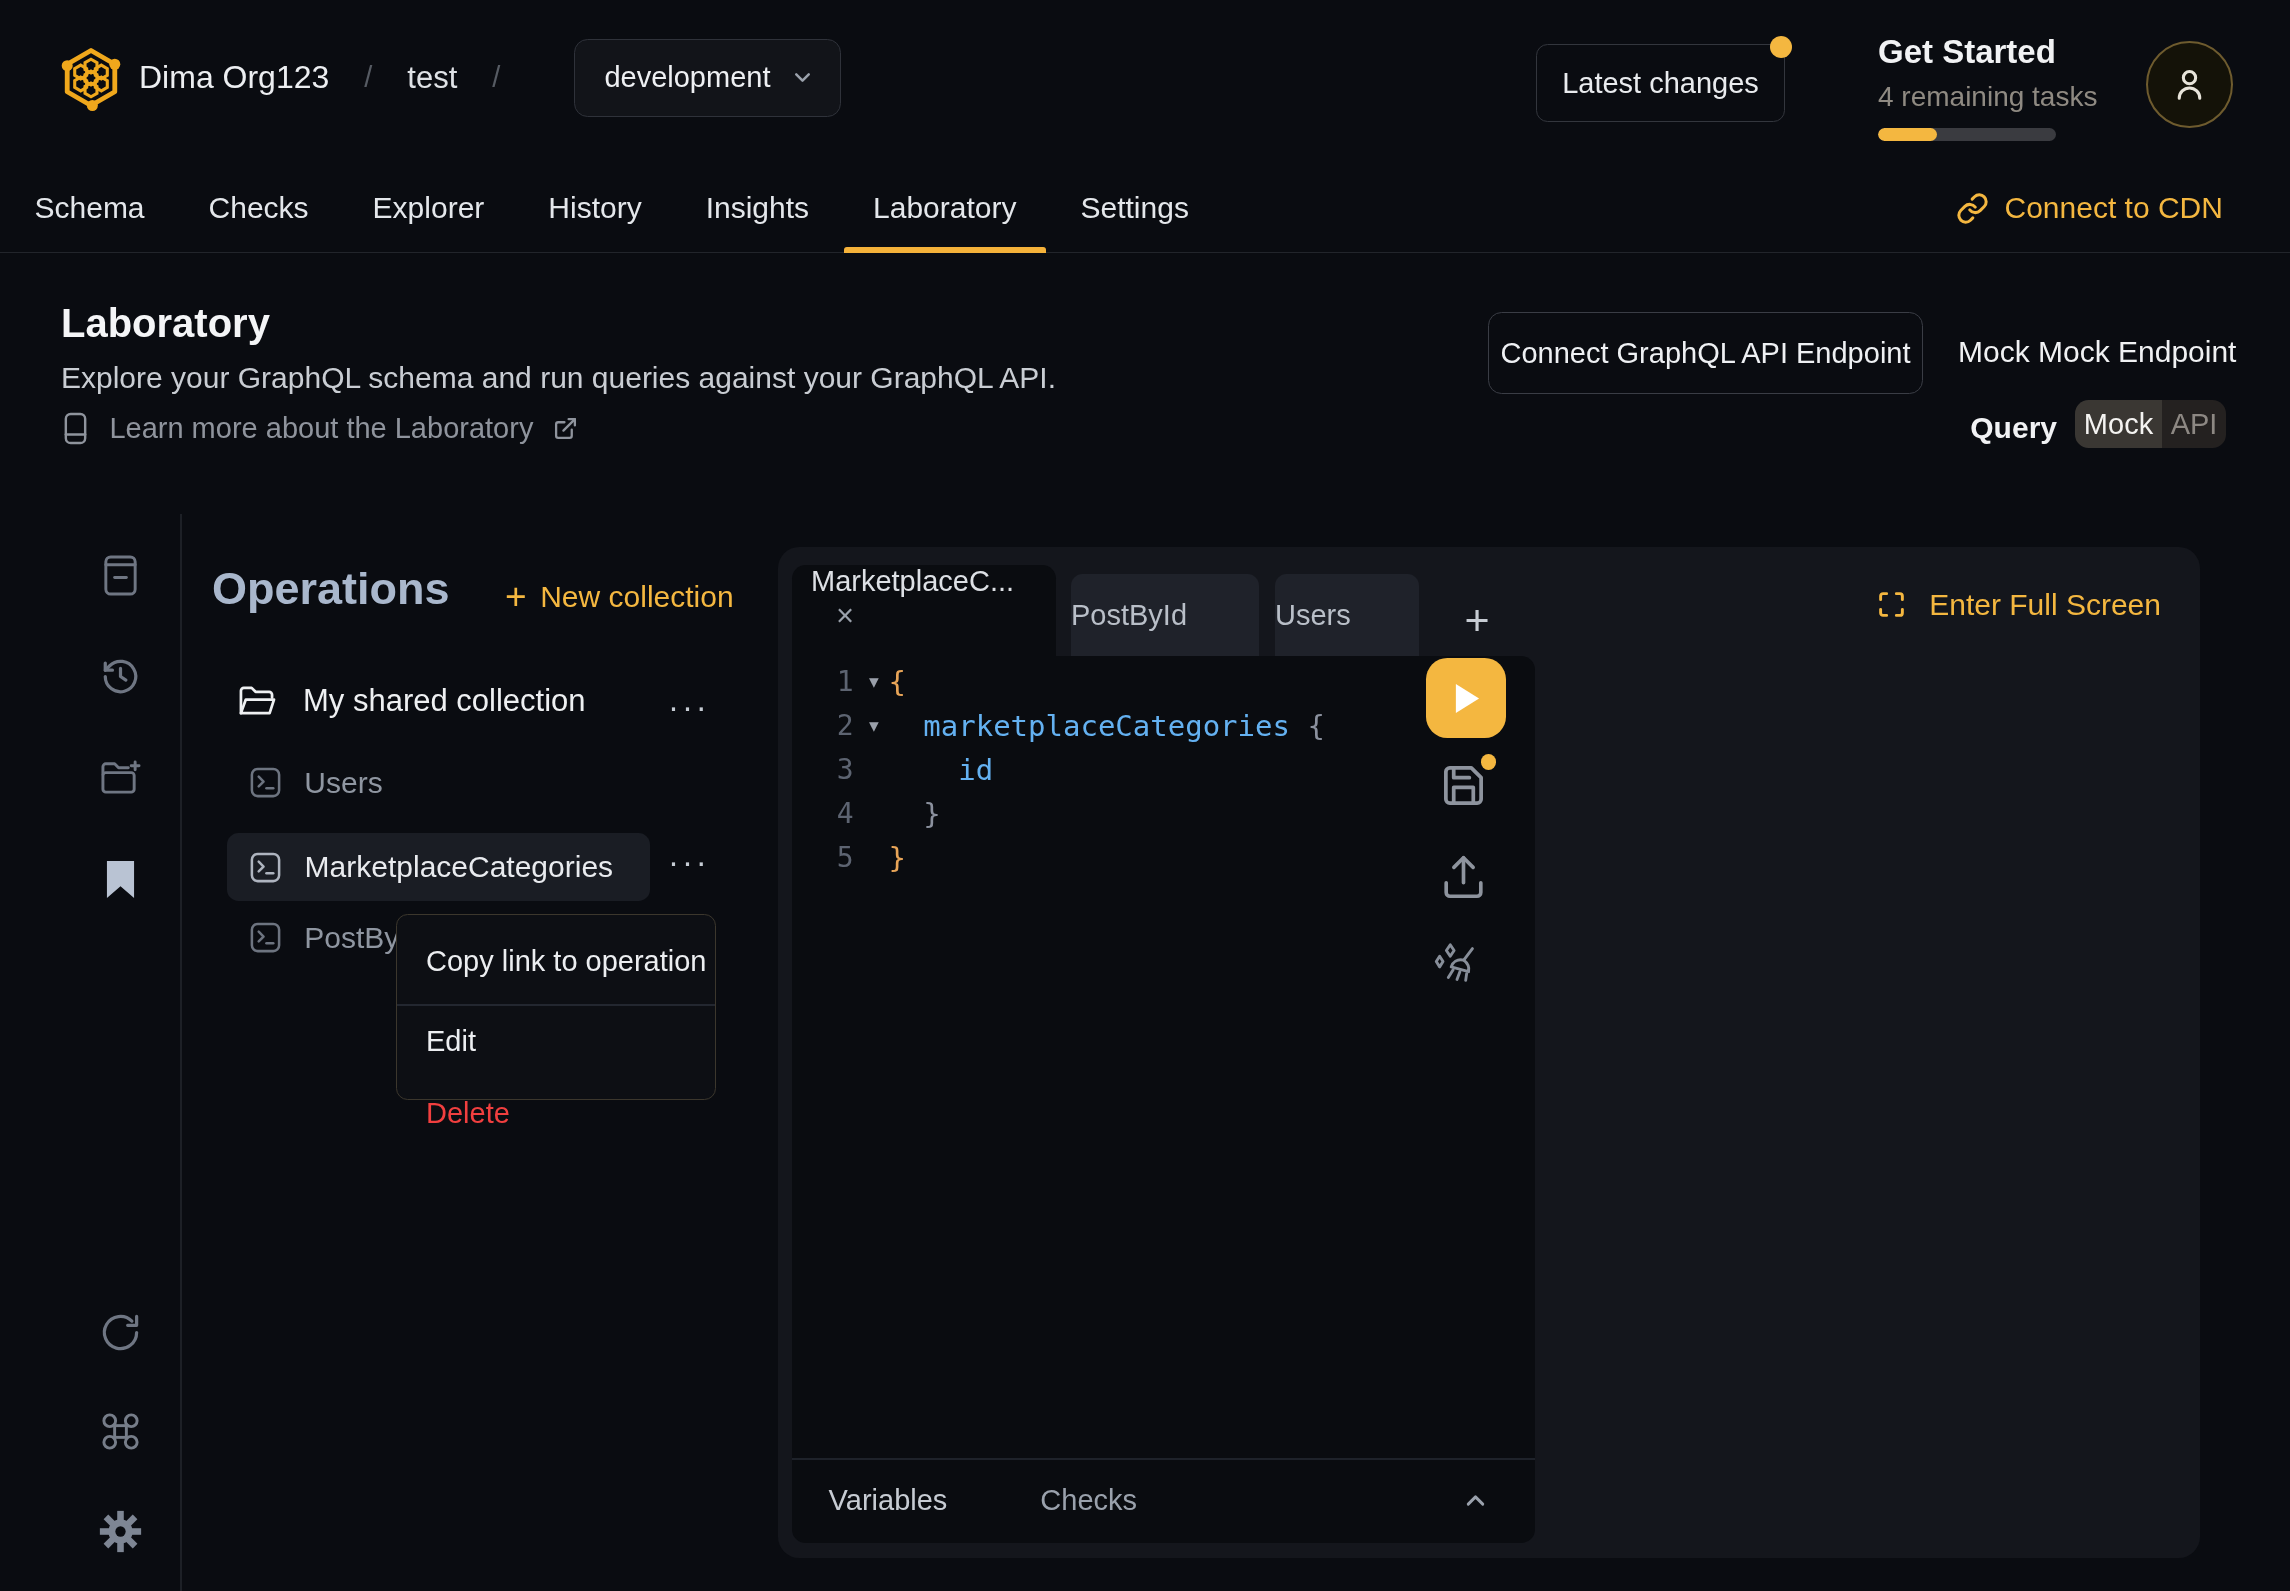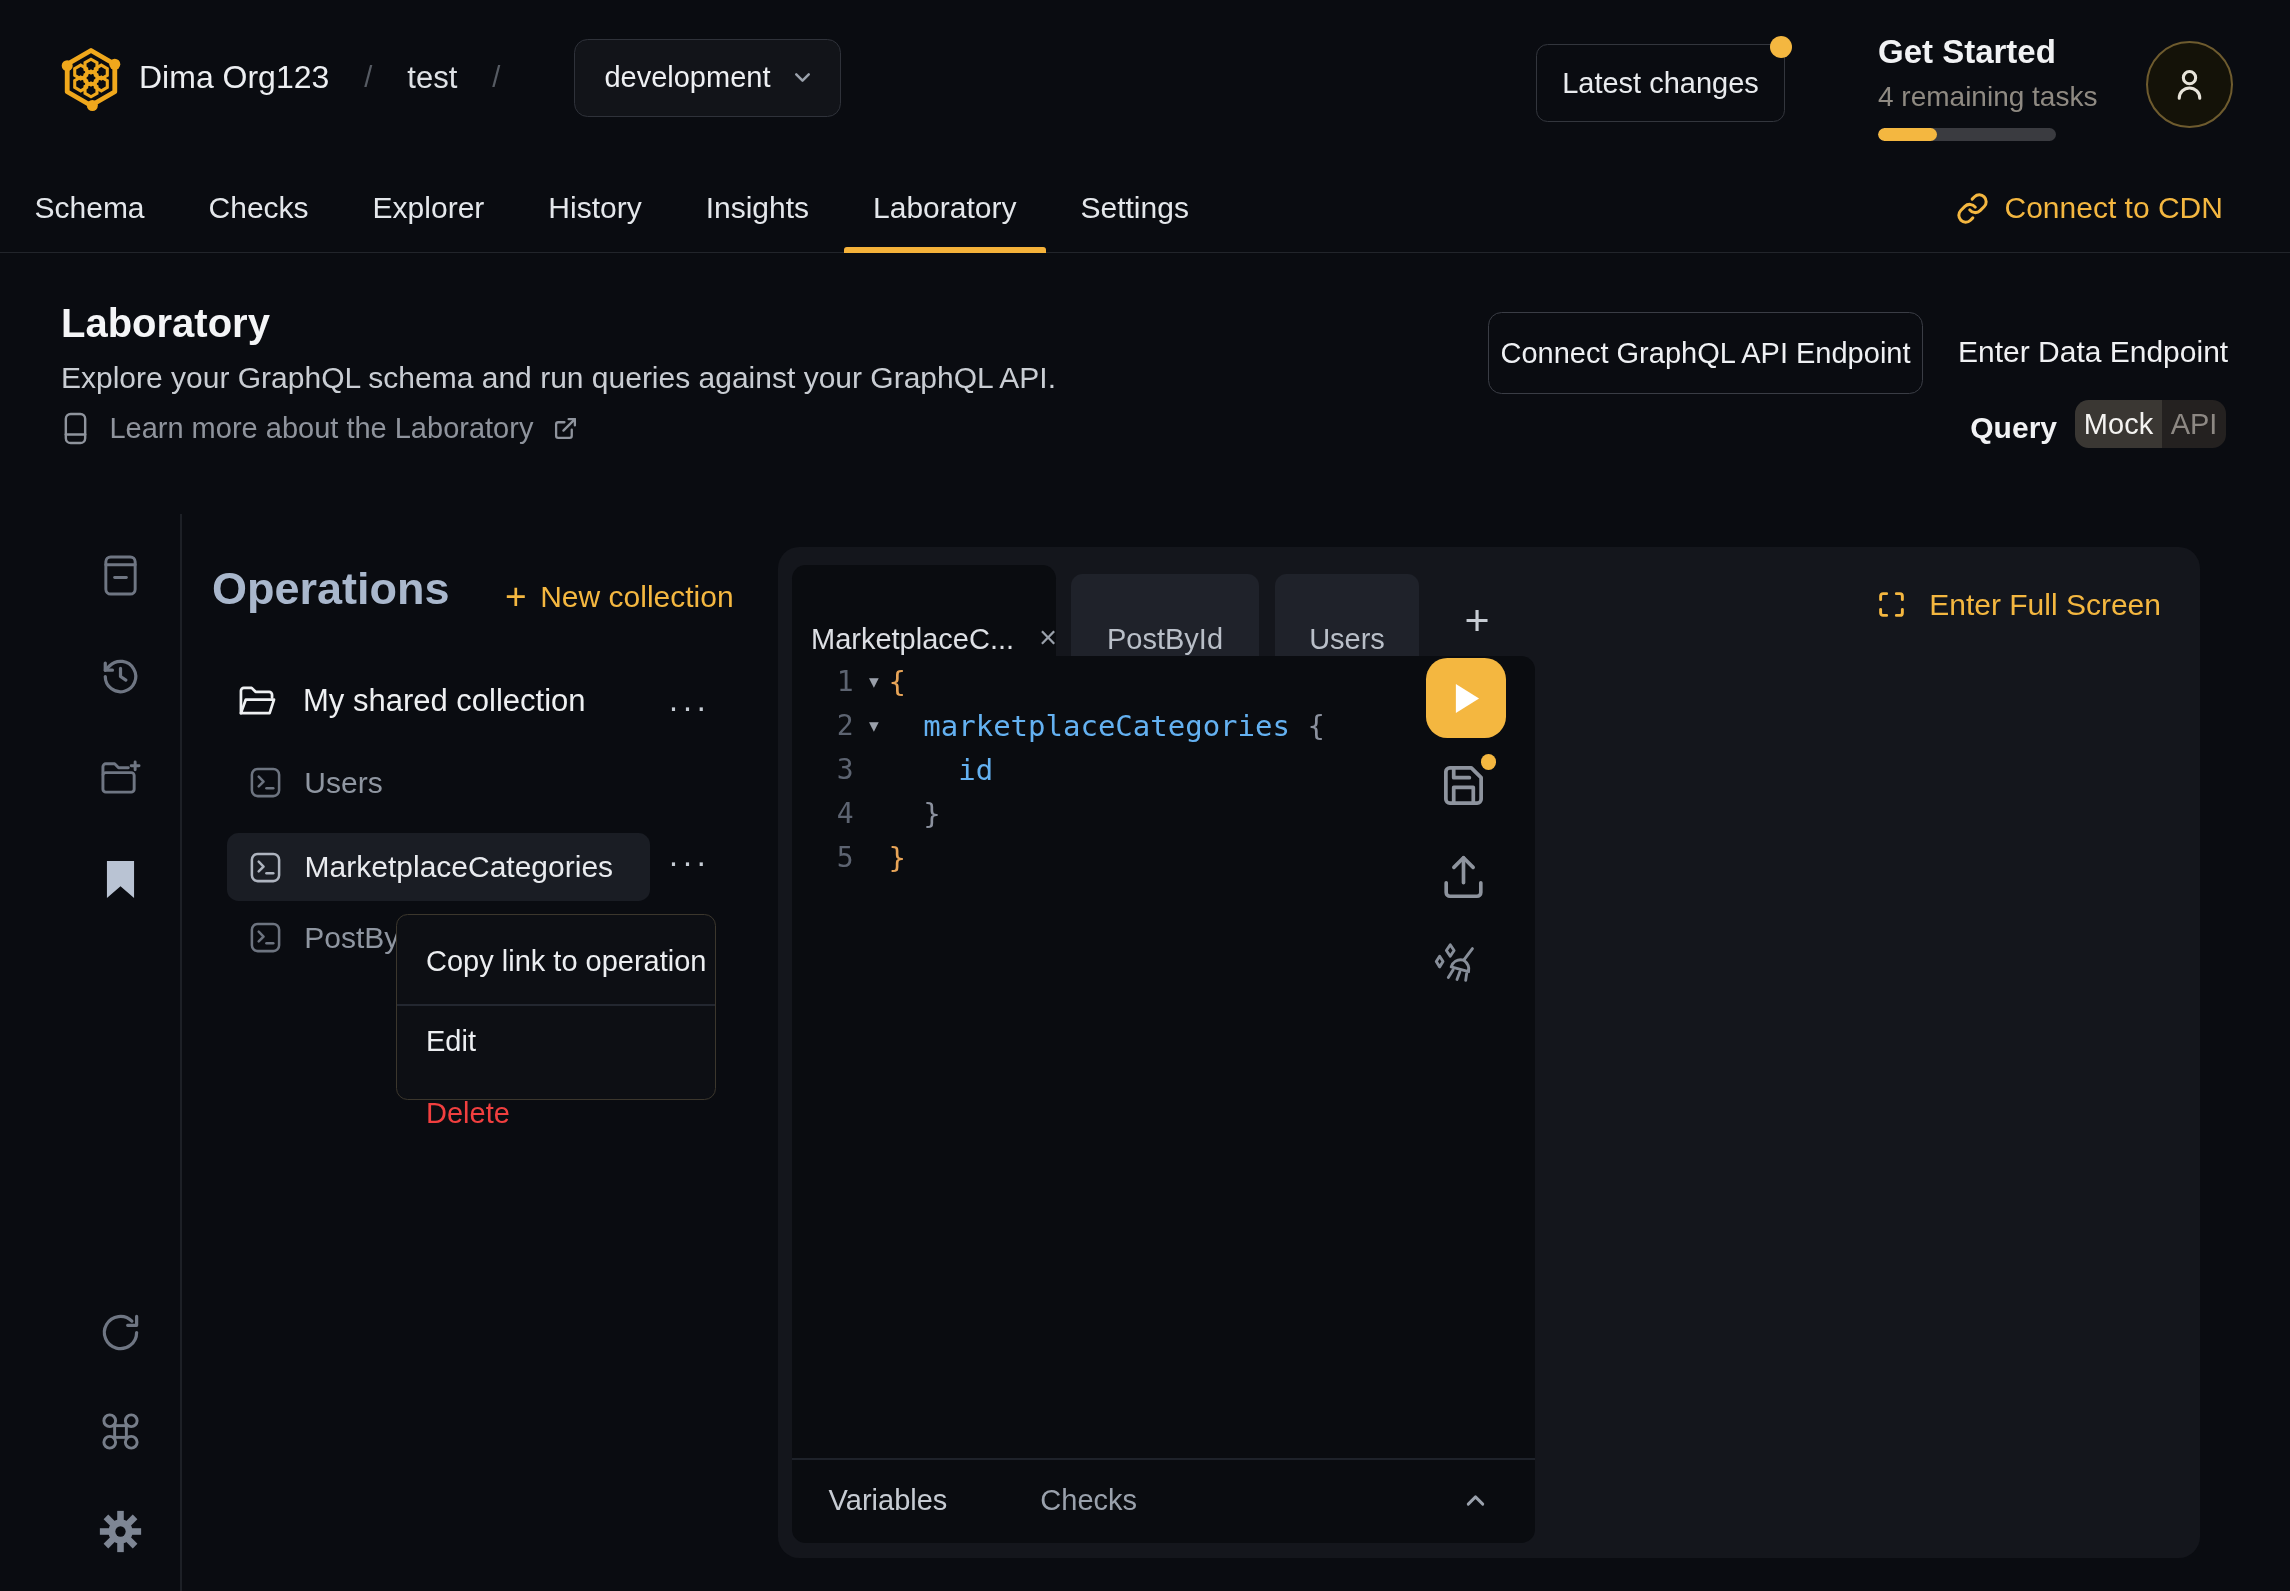--- a/index.html
+++ b/index.html
@@ -77,22 +77,22 @@
   
   .ctx-menu{left:396px;top:914px;width:320px;height:186px;background:#0d0f14;border:1.9px solid #3c372d;
     border-radius:11.6px;box-sizing:border-box;z-index:6;padding-top:3.9px;}
   .ctx-item{height:85px;display:flex;align-items:center;padding-left:29px;font-size:29px;color:#eceef1;cursor:pointer;}
   .ctx-item.small{height:72px;}
   .ctx-item.danger{color:#f13f3f;}
   .ctx-divider{height:1.9px;background:#232730;margin:0;}
 
   
   .lab-box{left:778px;top:547px;width:1422px;height:1011px;border-radius:21.3px;background:#14161c;}
-  .ed-tab{position:absolute;display:flex;align-items:flex-end;justify-content:center;
-    font-size:29px;color:#b9bfc8;border-radius:11.6px 11.6px 0 0;background:#1f222a;cursor:pointer;}
+  .ed-tab{position:absolute;display:flex;align-items:flex-start;justify-content:center;
+    font-size:29px;color:#b9bfc8;border-radius:11.6px 11.6px 0 0;background:#1f222a;cursor:pointer;flex-direction:column;}
   .ed-tab.active{background:#0a0c10;color:#dde0e5;border-radius:13.6px 13.6px 0 0;justify-content:flex-start;
     padding-left:19.4px;box-sizing:border-box;}
   .tab-close{margin-left:25px;font-size:31px;color:#9aa1ab;}
   .tab-add{position:absolute;left:670px;top:27px;width:58px;height:93px;display:flex;align-items:center;
     justify-content:center;font-size:43px;font-weight:300;color:#c7ccd3;cursor:pointer;}
   .fullscreen{position:absolute;right:39px;top:33px;height:49px;display:flex;align-items:center;gap:23px;
     font-size:30px;font-weight:500;color:#f4b740;}
   .editor{position:absolute;left:13.6px;top:109px;width:743px;height:887px;background:#0a0c10;
     border-radius:0 13.6px 13.6px 13.6px;}
   .code-lines{position:absolute;left:0;top:3.9px;right:0;}
@@ -208,21 +208,21 @@
           <polyline points="15 3 21 3 21 9"></polyline>
           <line x1="10" y1="14" x2="21" y2="3"></line>
       </svg>
     </span>
   </div>
 
   <div class="abs connect-endpoint">
     <span>Connect GraphQL API Endpoint</span>
   </div>
   <div class="abs mock-endpoint">
-    <span>Enter Data Endpoint</span>
+    <span>Mock Mock Endpoint</span>
   </div>
   <div class="abs query-label">Query</div>
   <div class="abs mode-toggle">
     <div class="mode-seg on">Mock</div>
     <div class="mode-seg off">API</div>
   </div>
 
   <div class="abs rail-icon" style="top:552px">
     <svg width="43" height="45" viewBox="0 0 44 46" fill="none" stroke="#6f7683" stroke-width="3" stroke-linecap="round" stroke-linejoin="round">
       <rect x="7" y="4" width="30" height="38" rx="5"></rect>

